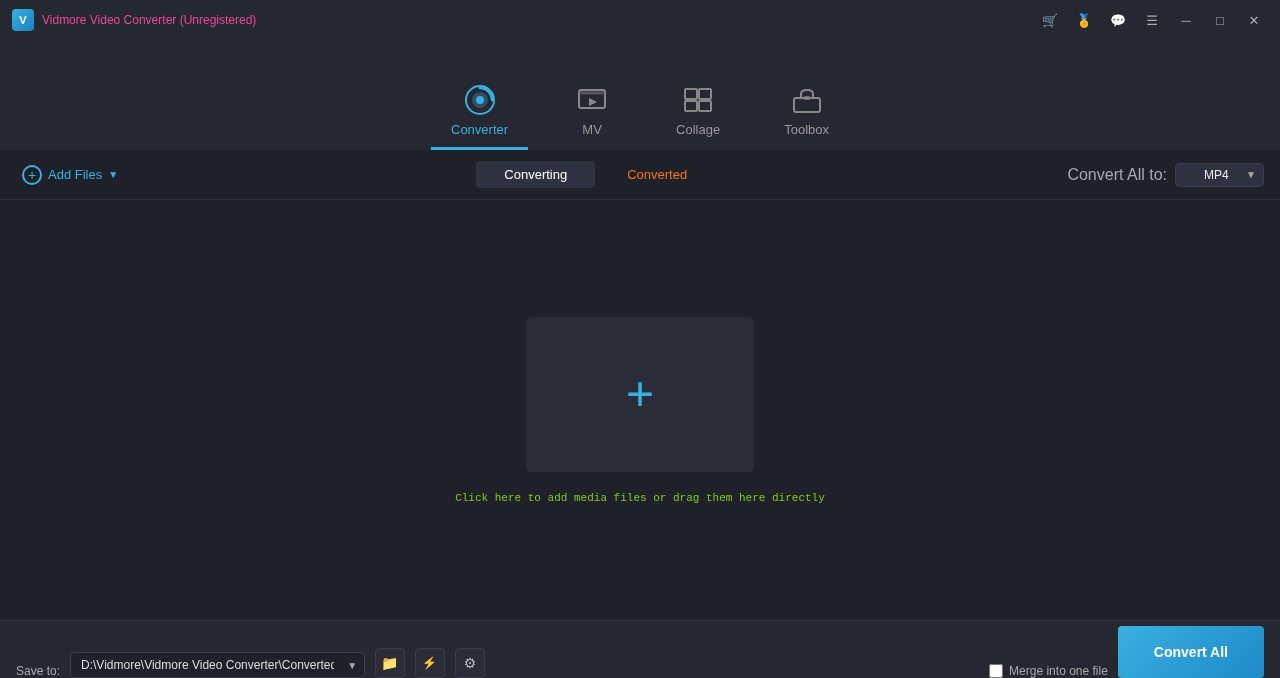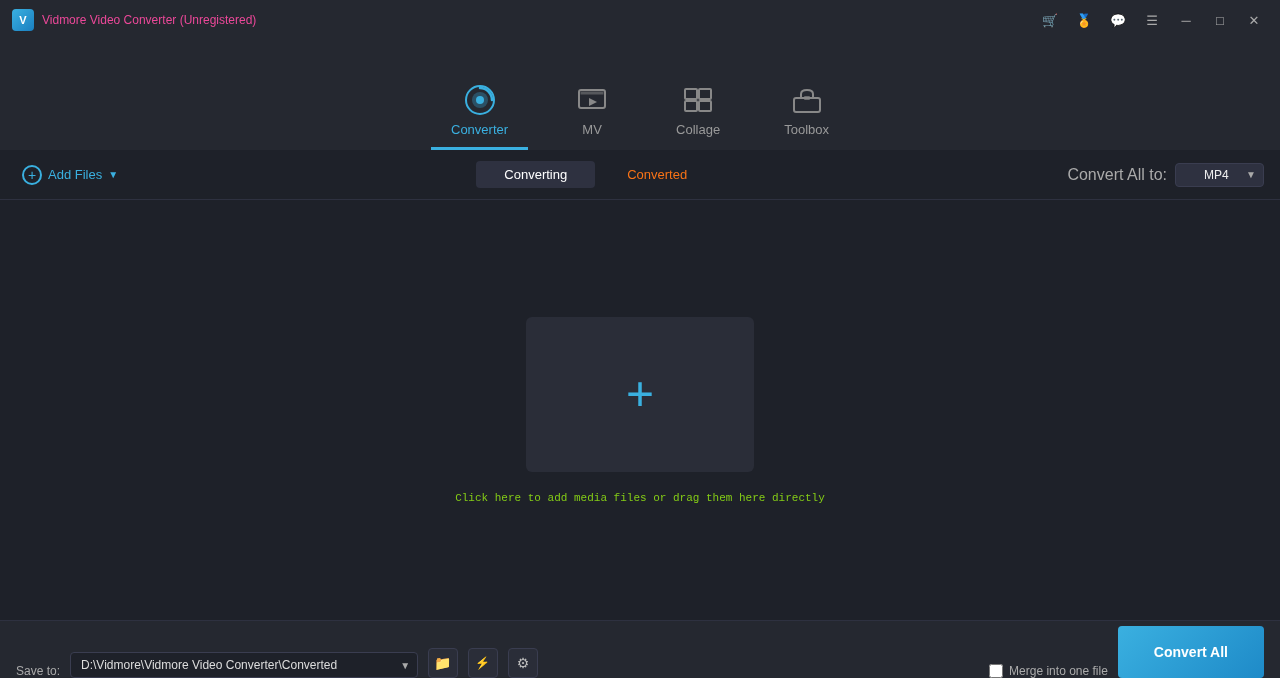--- a/index.html
+++ b/index.html
@@ -246,21 +246,21 @@
       display: flex;
       align-items: center;
     }
     .save-path-input {
       background: #1e2129;
       border: 1px solid #3a3d50;
       color: #ddd;
       font-size: 12px;
       padding: 5px 30px 5px 10px;
       border-radius: 4px;
-      width: 348px;
+      width: 295px;
     }
     .save-path-arrow {
       position: absolute;
       right: 8px;
       color: #aaa;
       font-size: 10px;
       pointer-events: none;
     }
     .bottom-icon-btn {
       width: 30px;

